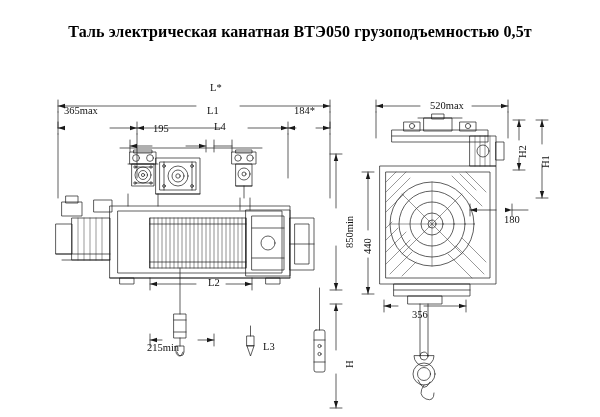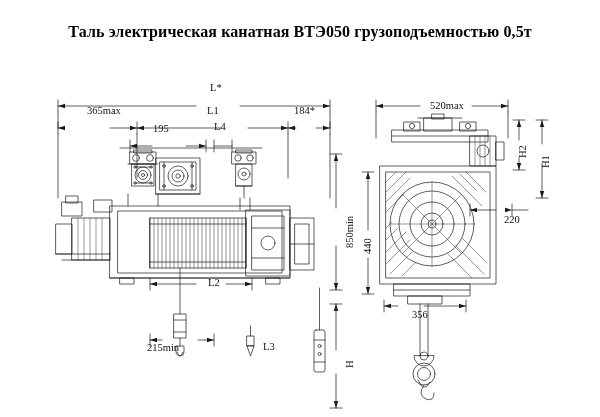--- a/index.html
+++ b/index.html
@@ -373,30 +373,30 @@
         <line x1="362" y1="94" x2="374" y2="94"></line>
         <line x1="362" y1="216" x2="374" y2="216"></line>
         <path d="M368 94 l-2.2 7 h4.4 z" fill="#1a1a1a" stroke="none"></path>
         <path d="M368 216 l-2.2 -7 h4.4 z" fill="#1a1a1a" stroke="none"></path>
 
       </g>
     </svg>
 
     <div class="lbl" style="left:210px; top:4px;">L*</div>
     <div class="lbl" style="left:207px; top:27px;font-family:Liberation Serif, serif;">L1</div>
-    <div class="lbl" style="left:64px; top:27px;margin-left:23px;">365max</div>
+    <div class="lbl" style="left:64px; top:27px;">365max</div>
     <div class="lbl" style="left:294px; top:27px;">184*</div>
     <div class="lbl" style="left:153px; top:45px;">195</div>
     <div class="lbl" style="left:214px; top:43px;">L4</div>
     <div class="lbl" style="left:208px; top:199px;">L2</div>
     <div class="lbl" style="left:263px; top:263px;">L3</div>
     <div class="lbl" style="left:147px; top:264px;">215min</div>
     <div class="lbl vert" style="left:344px; top:170px;">850min</div>
     <div class="lbl vert" style="left:344px; top:290px;">H</div>
     <div class="lbl" style="left:418px; top:22px;margin-left:12px;">520max</div>
     <div class="lbl vert" style="left:517px; top:80px;">H2</div>
     <div class="lbl vert" style="left:540px; top:90px;">H1</div>
-    <div class="lbl" style="left:504px; top:136px;">220</div>
+    <div class="lbl" style="left:504px; top:136px;">180</div>
     <div class="lbl vert" style="left:362px; top:176px;">440</div>
     <div class="lbl" style="left:412px; top:231px;">356</div>
 
   </div>
 </div>
 
 </body></html>

